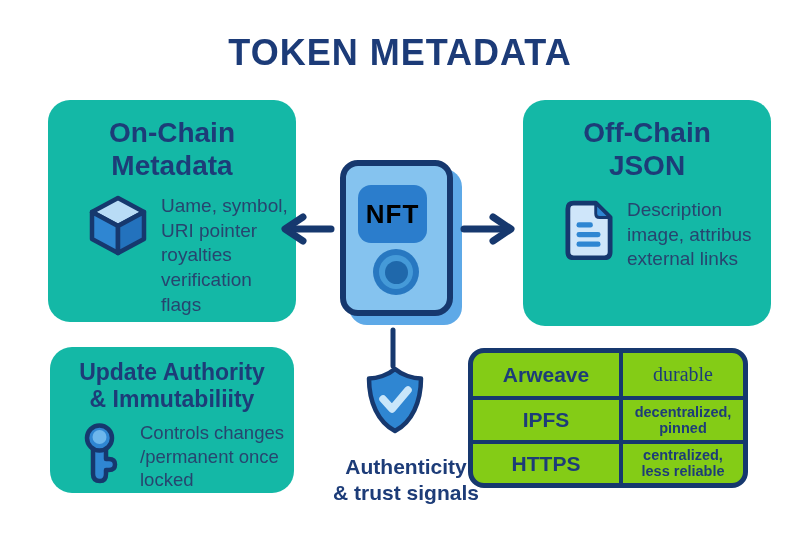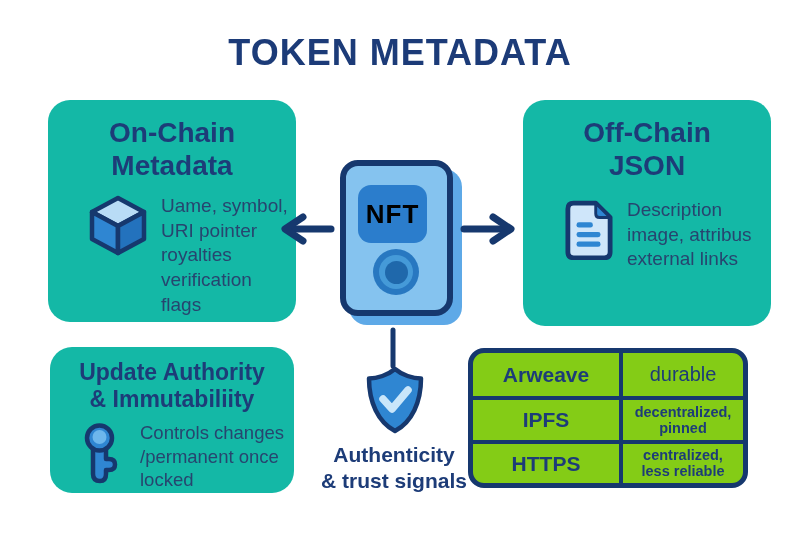--- a/index.html
+++ b/index.html
@@ -59,41 +59,41 @@
     display:flex;align-items:center;justify-content:center;
   }
   .nft-ring-inner{width:23px;height:23px;border-radius:50%;background:#1f68ab;}
 
   
   .overlay{position:absolute;left:0;top:0;pointer-events:none;}
 
   
   .shield-wrap{position:absolute;left:366px;top:366px;}
   .shield-caption{
-    position:absolute;left:290px;top:438px;width:200px;margin:4px;
+    position:absolute;left:290px;top:438px;width:200px;margin:16px;
     text-align:center;color:#1d3c78;font-size:21px;font-weight:600;
     line-height:1.22;white-space:pre-line;
   }
 
   
   .storage-table{
     position:absolute;left:468px;top:348px;width:280px;height:140px;
     background:#84cc16;border:5px solid #16386e;border-radius:16px;
     box-sizing:border-box;display:grid;grid-template-rows:repeat(3,1fr);
     overflow:hidden;
   }
   .storage-row{display:grid;grid-template-columns:146px 1fr;}
   .storage-row + .storage-row{border-top:4px solid #16386e;}
   .storage-cell{
     display:flex;align-items:center;justify-content:center;text-align:center;
     color:#1d3c78;white-space:pre-line;line-height:1.12;
   }
   .storage-cell.name{font-size:21px;font-weight:800;}
   .storage-cell.value{border-left:4px solid #16386e;}
-  .value-lg{font-size:20px;font-weight:500;}
+  .value-lg{font-size:20px;font-weight:500;font-family:Liberation Serif, serif;}
   .value-sm{font-size:14.5px;font-weight:700;}
 </style>
 </head>
 <body>
 
 <div class="canvas">
 
   <h1 class="title">TOKEN METADATA</h1>
 
   <section class="panel panel-onchain">

